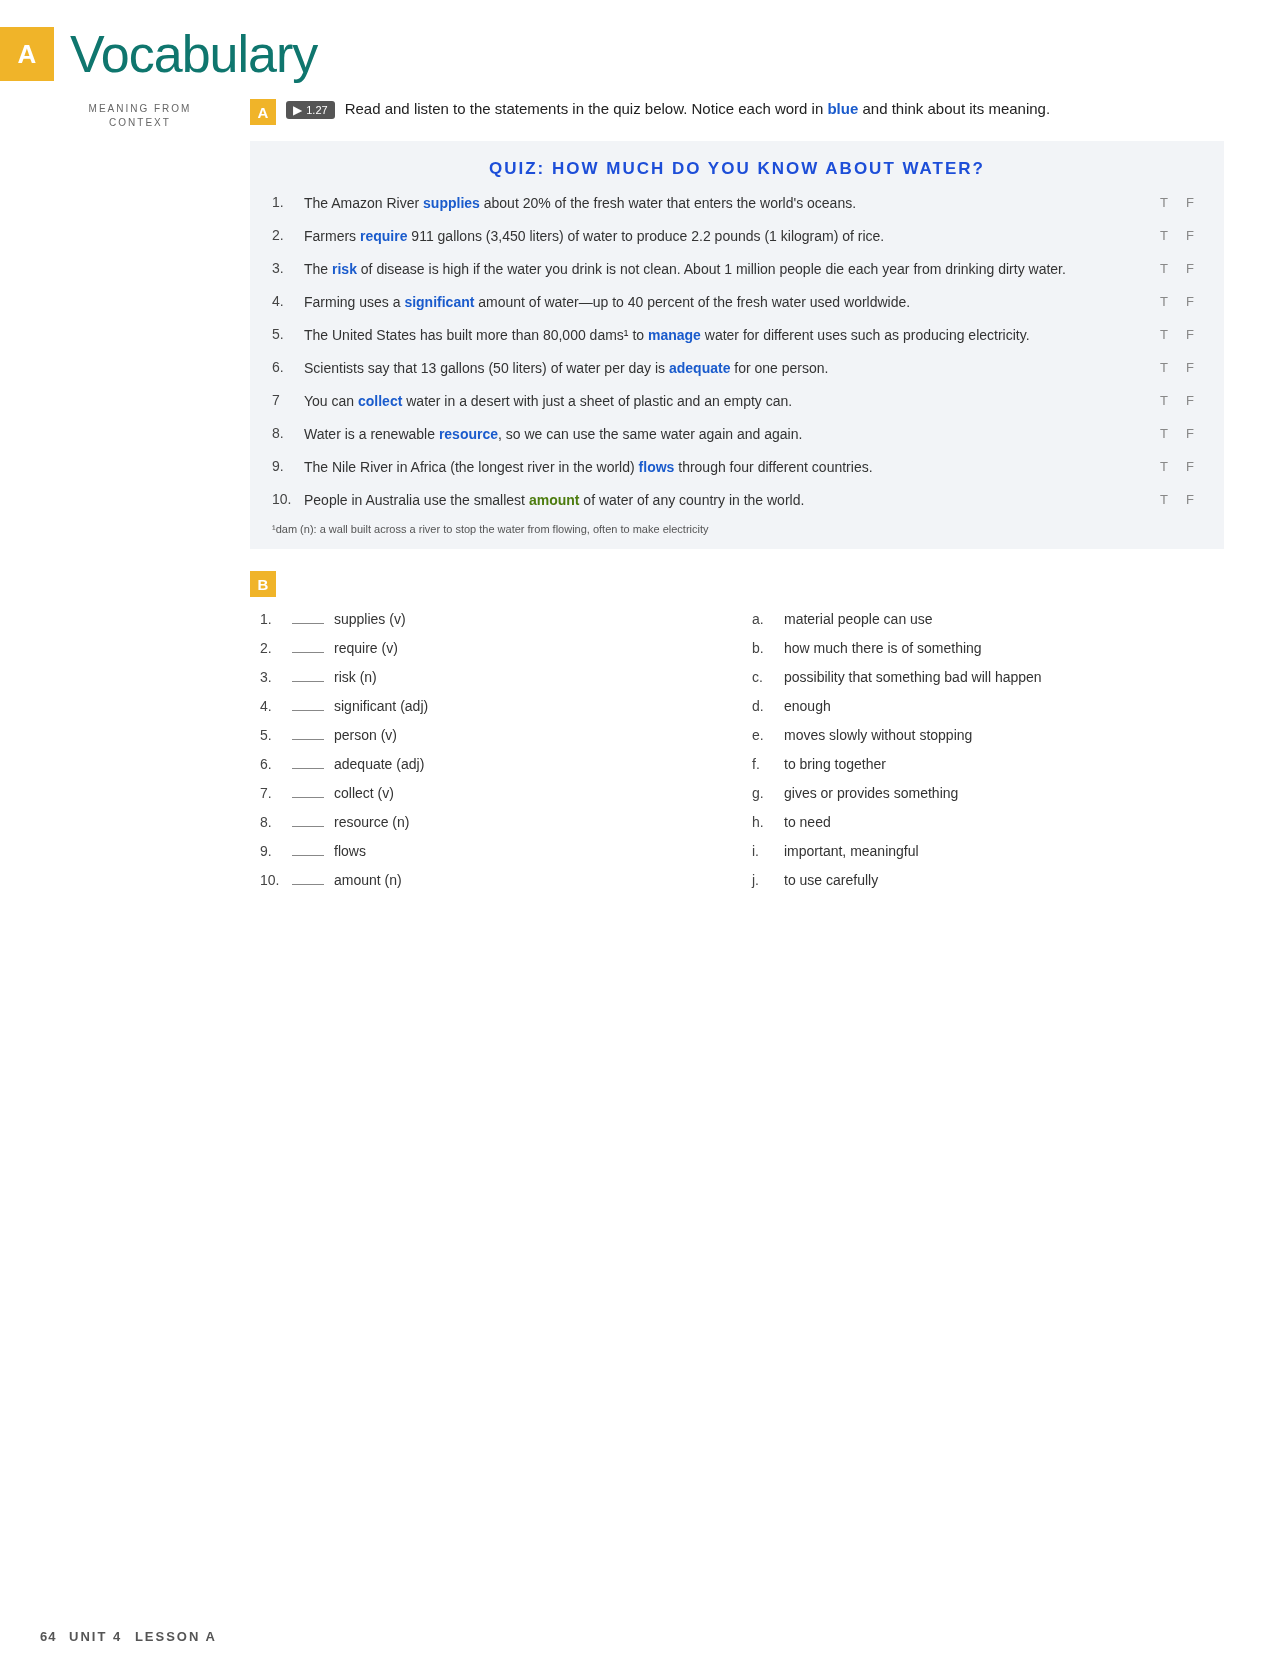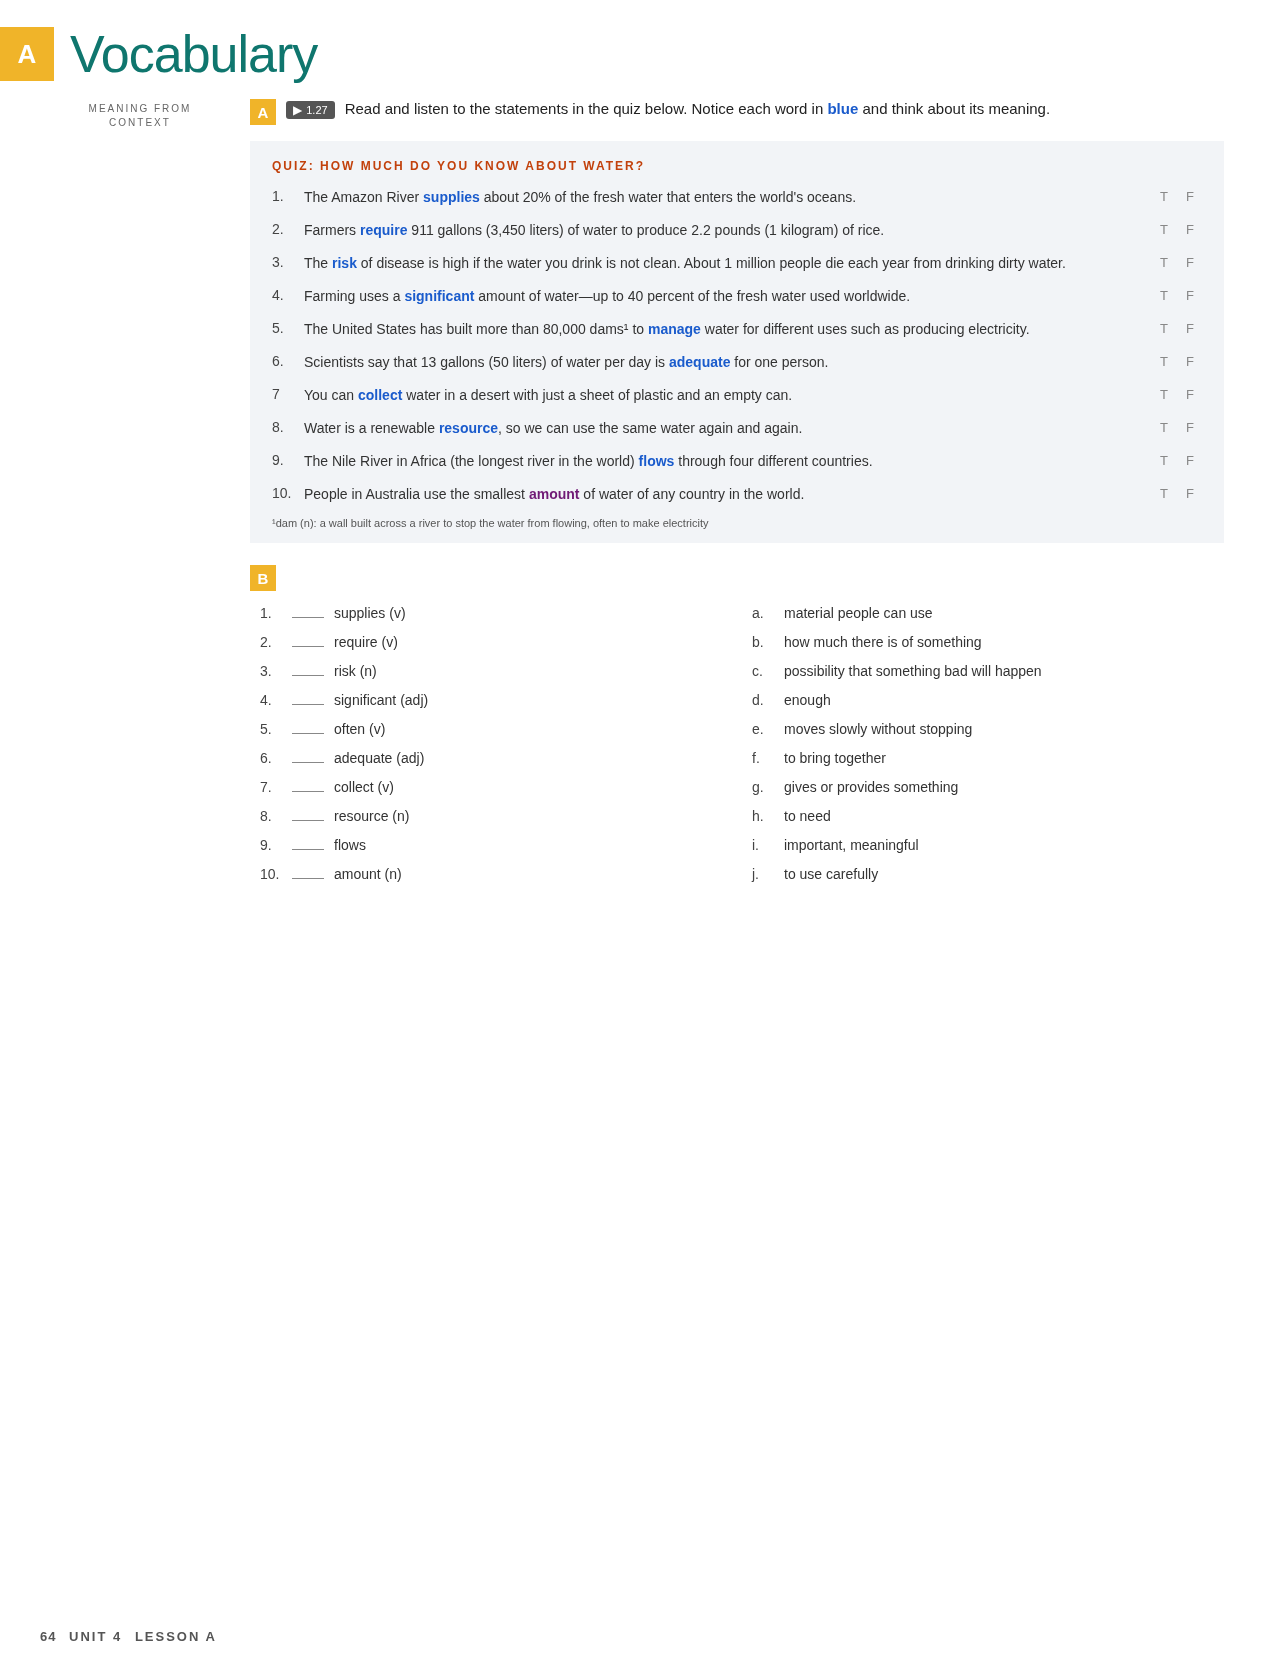--- a/index.html
+++ b/index.html
@@ -114,27 +114,27 @@
     }
 
     
     .quiz-box {
       background: #f2f4f7;
       border: none;
       padding: 18px 22px 10px 22px;
       margin-bottom: 18px;
     }
     .quiz-title {
-      font-size: 12px;
+      font-size: 17px;
       font-weight: bold;
       letter-spacing: 2px;
       text-transform: uppercase;
-      color: #c2410c;
+      color: #1d4ed8;
       margin-bottom: 14px;
-      text-align: left;
+      text-align: center;
     }
     .quiz-item {
       display: flex;
       align-items: flex-start;
       margin-bottom: 12px;
       gap: 0;
     }
     .quiz-num {
       min-width: 32px;
       font-size: 14px;
@@ -352,21 +352,21 @@
           <div class="quiz-item">
             <span class="quiz-num">9.</span>
             <div class="quiz-text">The Nile River in Africa (the longest river in the world) <strong style="color: rgb(26, 91, 204);">flows</strong> through four different countries.</div>
             <div class="quiz-tf">
               <span>T</span>
               <span>F</span>
             </div>
           </div>
           <div class="quiz-item">
             <span class="quiz-num">10.</span>
-            <div class="quiz-text">People in Australia use the smallest <strong style="color: #701a75; margin-top: 12px;">amount</strong> of water of any country in the world.</div>
+            <div class="quiz-text">People in Australia use the smallest <strong style="color: #4d7c0f; margin-top: 12px;">amount</strong> of water of any country in the world.</div>
             <div class="quiz-tf">
               <span>T</span>
               <span>F</span>
             </div>
           </div>
         </div>
 
       <div class="footnote">¹dam (n): a wall built across a river to stop the water from flowing, often to make electricity</div>
     </div>
 
@@ -392,21 +392,21 @@
             <span>risk (n)</span>
           </div>
           <div class="match-item">
             <span class="match-num">4.</span>
             <span class="match-blank"></span>
             <span>significant (adj)</span>
           </div>
           <div class="match-item">
             <span class="match-num">5.</span>
             <span class="match-blank"></span>
-            <span>often (v)</span>
+            <span>person (v)</span>
           </div>
           <div class="match-item">
             <span class="match-num">6.</span>
             <span class="match-blank"></span>
             <span>adequate (adj)</span>
           </div>
           <div class="match-item">
             <span class="match-num">7.</span>
             <span class="match-blank"></span>
             <span>collect (v)</span>

